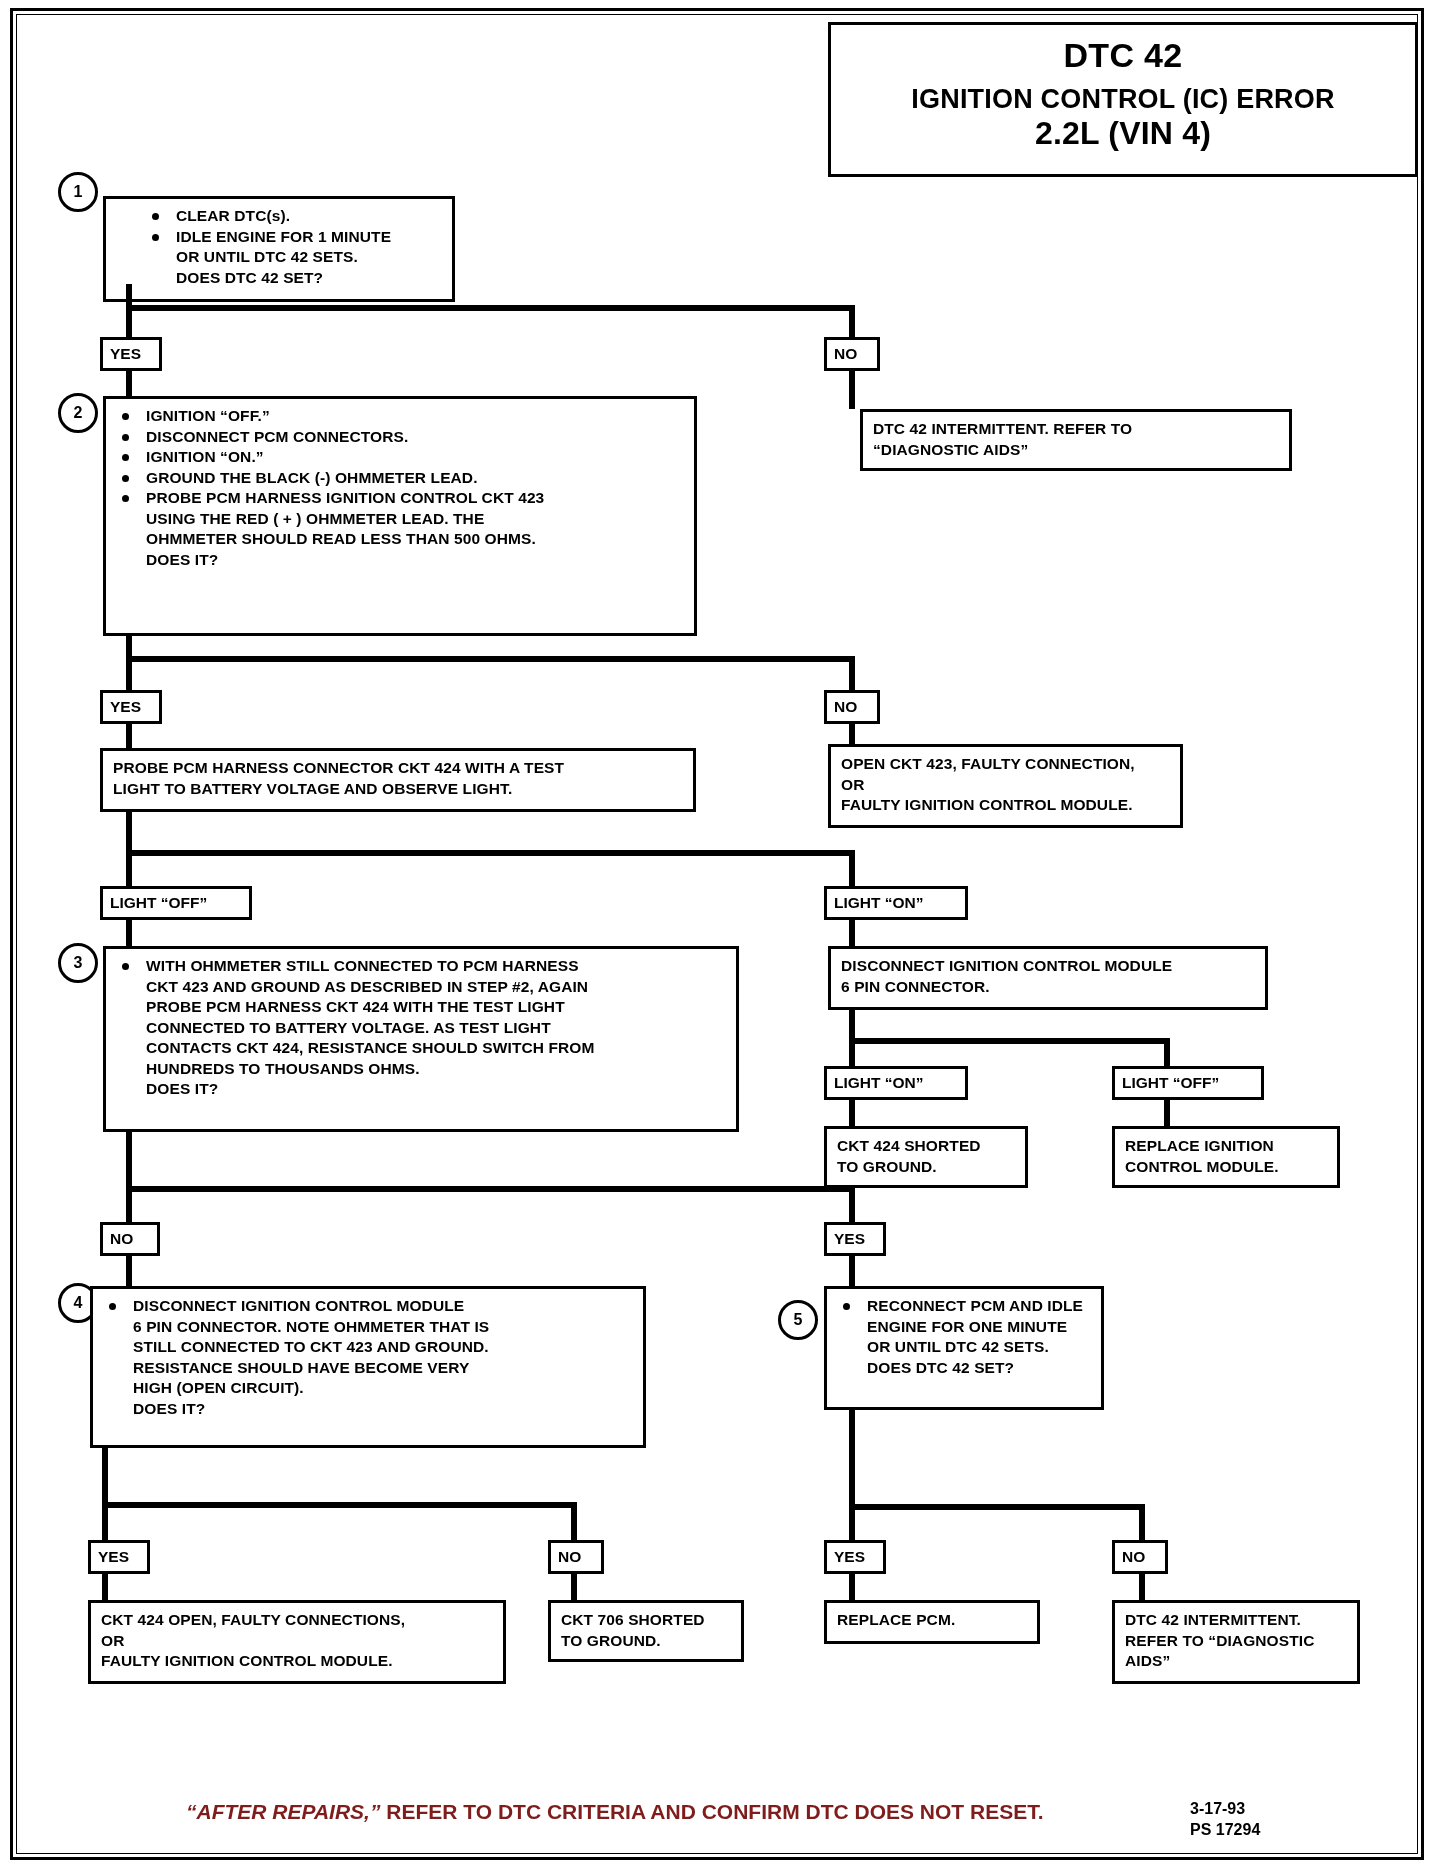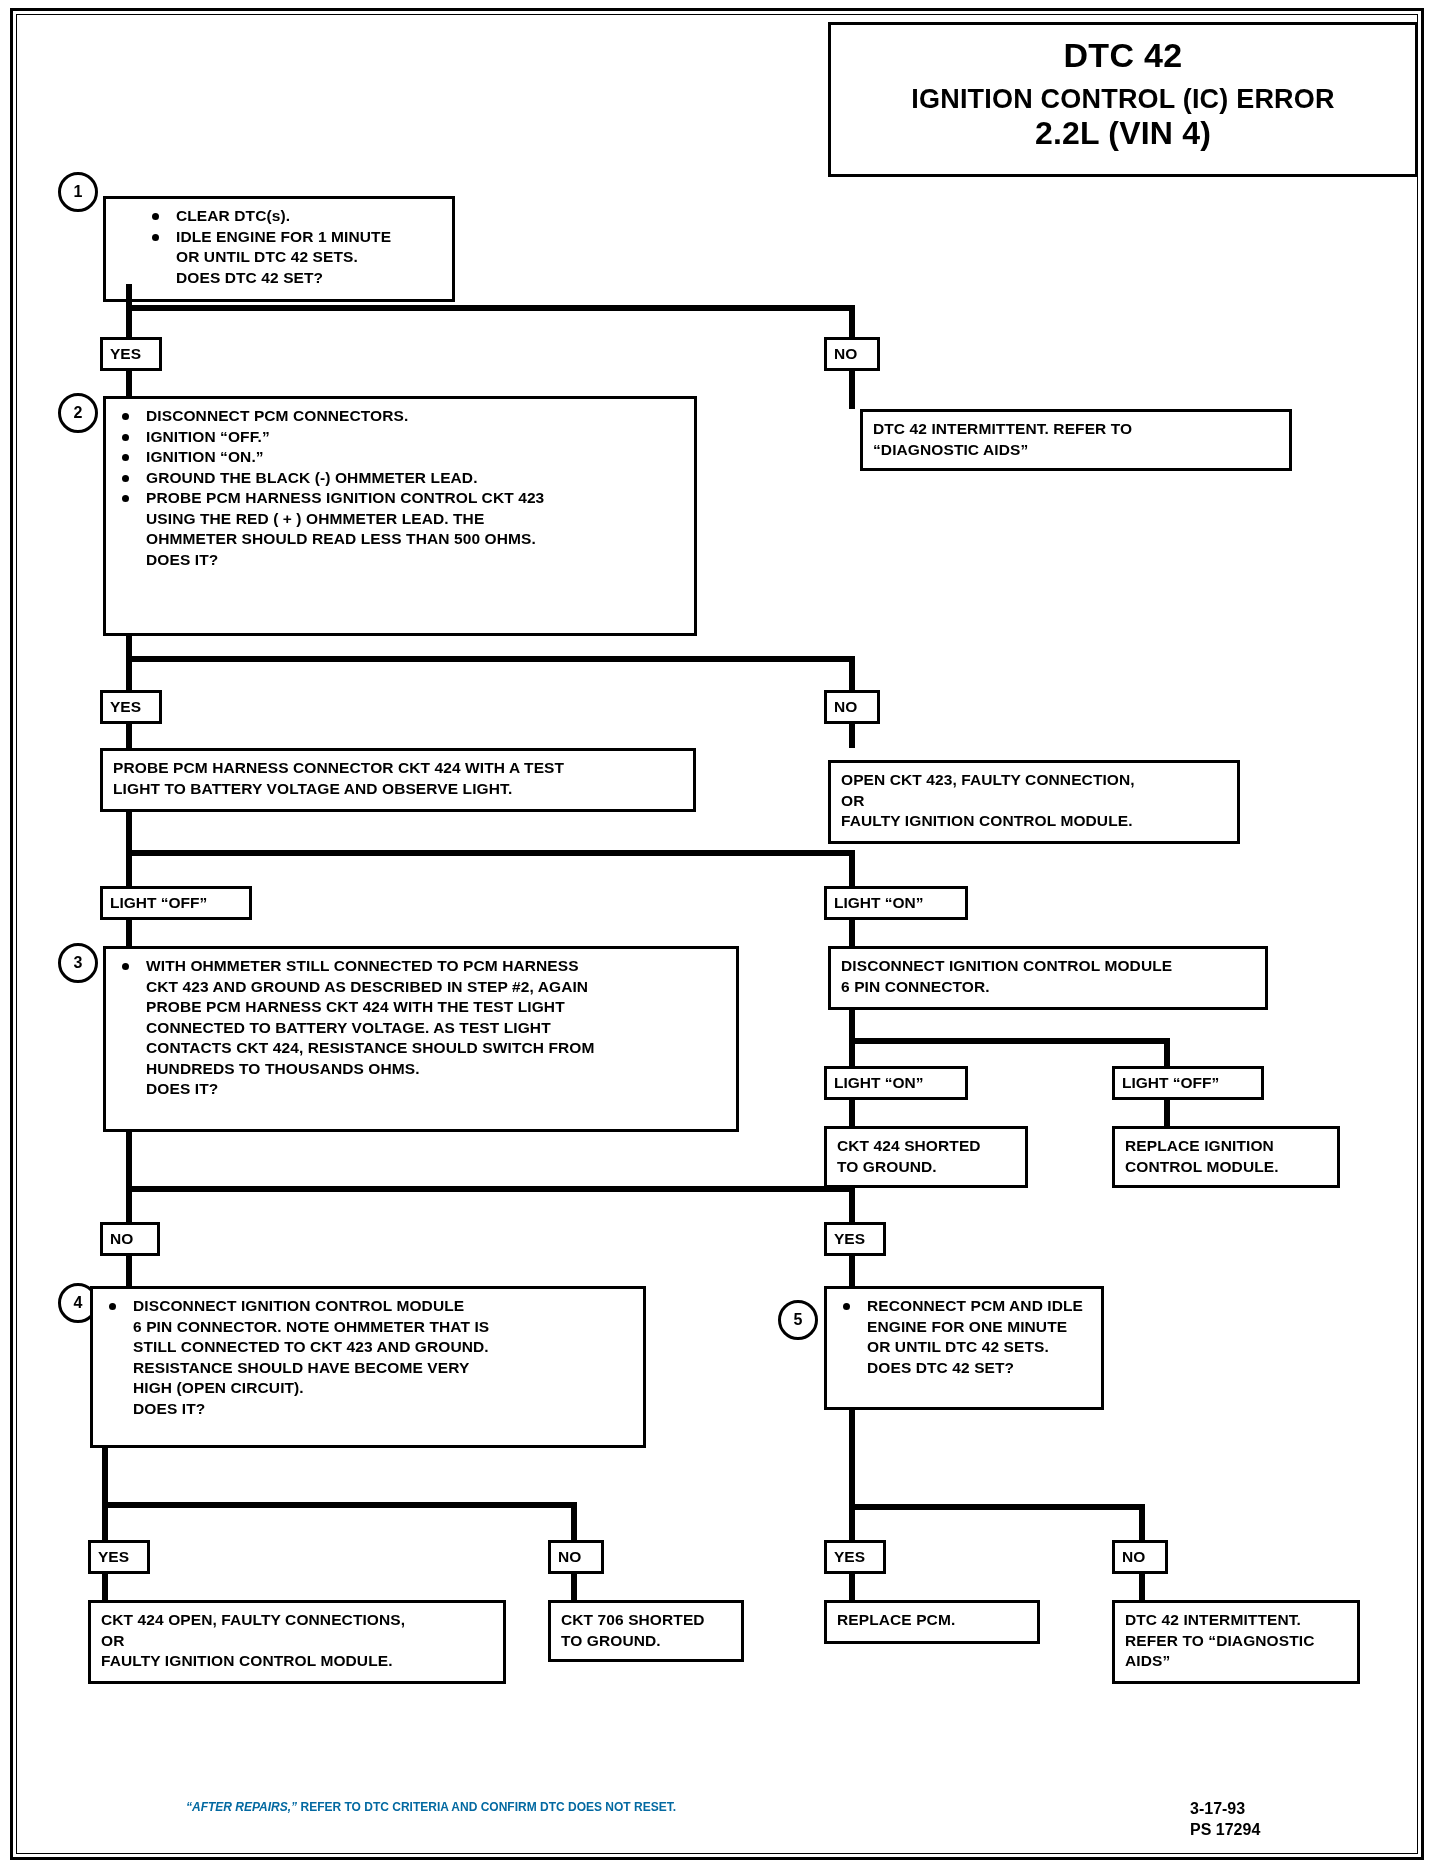--- a/index.html
+++ b/index.html
@@ -66,21 +66,21 @@
   .title-block{
     position:absolute;border:3px solid #000;background:#fff;
     box-sizing:border-box;text-align:center;color:#000;
   }
   .t1{font-weight:bold;font-size:34px;line-height:40px;letter-spacing:.3px;}
   .t2{font-weight:bold;font-size:27px;line-height:32px;letter-spacing:.2px;}
   .t3{font-weight:bold;font-size:32px;line-height:32px;letter-spacing:.2px;}
 
   
   .footer-note{
-    position:absolute;font-weight:bold;font-size:12px;color:#0369a1;
+    position:absolute;font-weight:bold;font-size:21px;color:#7f1d1d;
     white-space:nowrap;
   }
   .footer-note i{font-style:italic;}
   .footer-right{
     position:absolute;font-weight:bold;font-size:16px;line-height:21px;
     color:#000;text-align:left;
   }
 </style>
 </head>
 <body>
@@ -126,25 +126,25 @@
   <div class="box" style="left:860px;top:409px;width:432px;height:62px;">
     <div style="white-space:pre-line;">DTC 42 INTERMITTENT.  REFER TO
 “DIAGNOSTIC AIDS”</div>
   </div>
 
   <div class="circ" style="left:58px;top:393px;">2</div>
   <div class="box" style="left:103px;top:396px;width:594px;height:240px;">
     <ul class="bl">
       <li>
           <span class="bullet"></span>
+          <span class="cont" style="white-space:pre-line">IGNITION “OFF.”</span>
+        </li>
+      <li>
+          <span class="bullet"></span>
           <span class="cont" style="white-space:pre-line">DISCONNECT PCM CONNECTORS.</span>
-        </li>
-      <li>
-          <span class="bullet"></span>
-          <span class="cont" style="white-space:pre-line">IGNITION “OFF.”</span>
         </li>
       <li>
           <span class="bullet"></span>
           <span class="cont" style="white-space:pre-line">IGNITION “ON.”</span>
         </li>
       <li>
           <span class="bullet"></span>
           <span class="cont" style="white-space:pre-line">GROUND THE BLACK (-) OHMMETER LEAD.</span>
         </li>
       <li>
@@ -166,21 +166,21 @@
   <div class="lbl" style="left:824px;top:690px;width:56px;height:34px;">NO</div>
 
   <div class="ln" style="left:126px;top:724px;width:6px;height:24px;"></div>
   <div class="ln" style="left:849px;top:724px;width:6px;height:24px;"></div>
 
   <div class="box" style="left:100px;top:748px;width:596px;height:64px;">
     <div style="white-space:pre-line;">PROBE PCM HARNESS CONNECTOR CKT 424 WITH A TEST
 LIGHT TO BATTERY VOLTAGE AND OBSERVE LIGHT.</div>
   </div>
 
-  <div class="box" style="left:828px;top:760px;width:412px;height:84px;">
+  <div class="box" style="left:828px;top:744px;width:355px;height:84px;">
     <div style="white-space:pre-line;">OPEN CKT 423, FAULTY CONNECTION,
 OR
 FAULTY IGNITION CONTROL MODULE.</div>
   </div>
 
   <div class="ln" style="left:126px;top:812px;width:6px;height:44px;"></div>
   <div class="ln" style="left:126px;top:850px;width:729px;height:6px;"></div>
   <div class="ln" style="left:126px;top:850px;width:6px;height:36px;"></div>
   <div class="ln" style="left:849px;top:850px;width:6px;height:36px;"></div>
 

